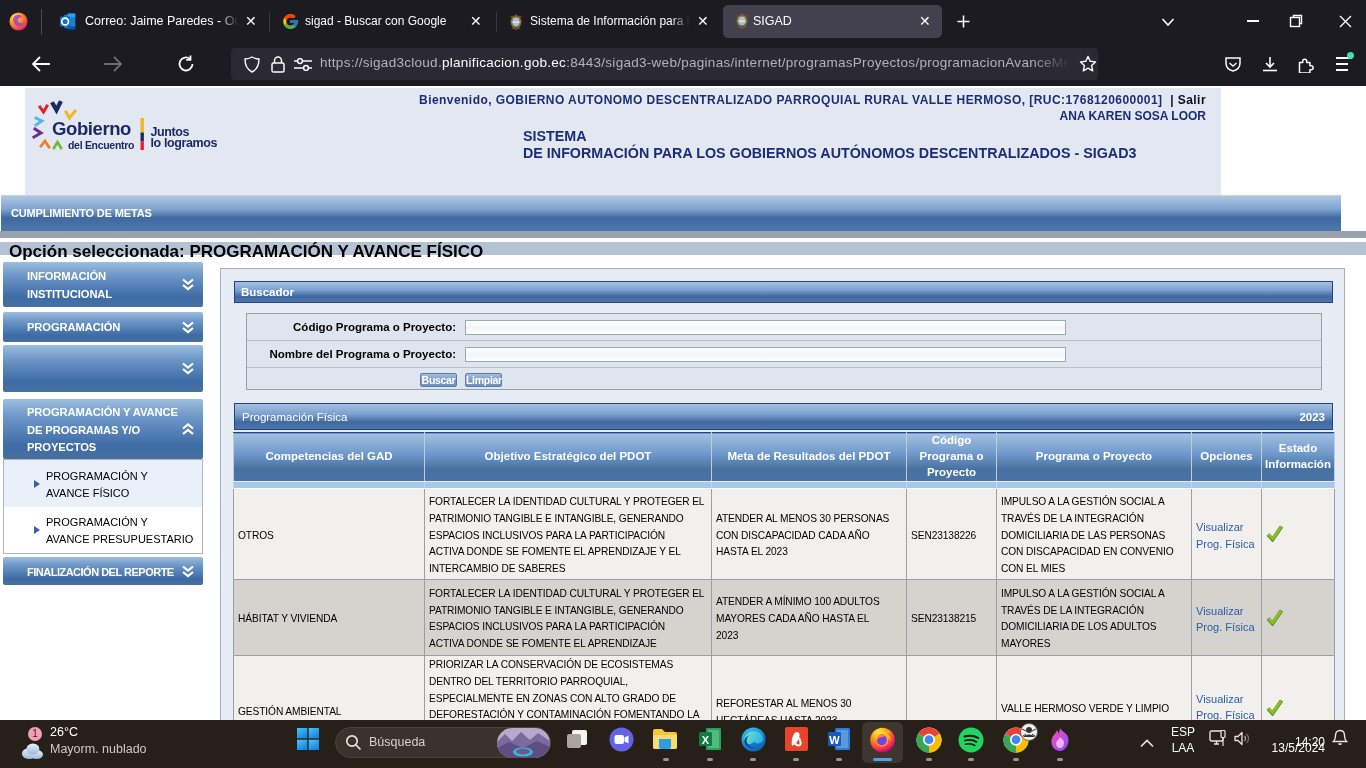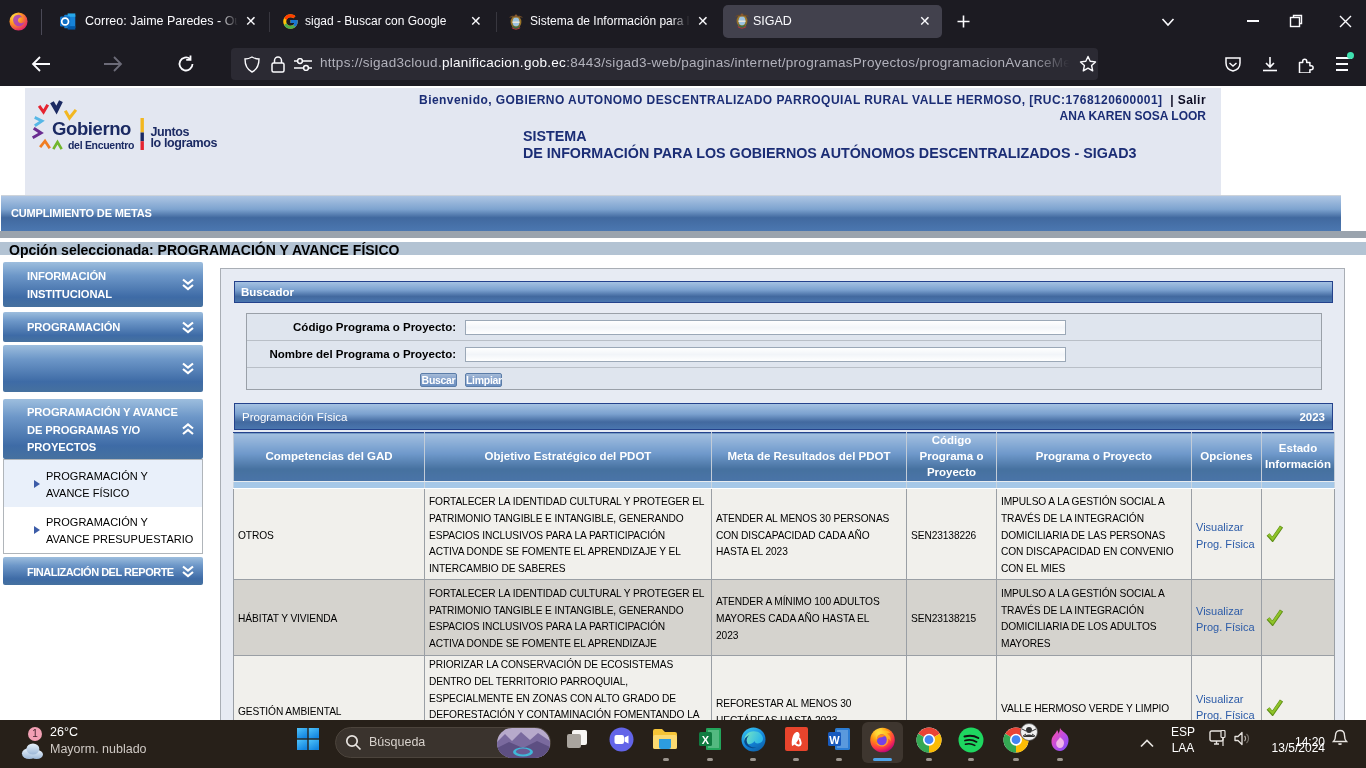--- a/index.html
+++ b/index.html
@@ -17,21 +17,21 @@
 
 #page { position:absolute; left:0; top:86px; width:1366px; height:634px; background:#fff; }
 #pagehead { position:absolute; left:0; top:2px; width:1196px; height:107px; background:#e3e7f1;margin-left:25px; }
 .navy { color:#1b2d75; }
 #menubar { position:absolute; left:1px; top:109px; width:1340px; height:36px;
   border-top:1px solid #cdd3da;
   background:linear-gradient(180deg,#aec6e4 0%,#7da3cf 38%,#41699f 62%,#4b77b0 100%); }
 #menubar span { position:absolute; left:10px; top:11px; color:#fff; font-weight:bold; font-size:11px; letter-spacing:-0.15px;}
 #greyband { position:absolute; left:0; top:145px; width:1366px; height:7px; background:#9aa3ad; }
 #optbar { position:absolute; left:0; top:156px; width:1366px; height:13px; background:#b3c3d3; }
-#optbar span { position:absolute; left:9px; top:0px; font-size:14px; font-weight:bold; color:#000; }
+#optbar span { position:absolute; left:9px; top:0px; font-size:17px; font-weight:bold; color:#000; }
 
 .sbtn { position:absolute; left:3px; width:200px; letter-spacing:-0.1px;
   background:linear-gradient(180deg,#9dbede 0%,#6d97c8 30%,#3e6ba6 78%,#46719f 100%);
   border-radius:2px; color:#fff; font-weight:bold; font-size:11.2px; }
 .sbtn .t { position:absolute; left:24px; top:0; line-height:17.5px; }
 .chev { position:absolute; right:8px; width:14px; height:13px; }
 .chev svg { display:block; }
 #submenu { position:absolute; left:3px; top:373px; width:200px; background:#fff; border:1px solid #b0b5ba; }
 .subitem { position:relative; font-size:11px; color:#000; }
 .subitem .arr { position:absolute; left:30px; width:0; height:0;

